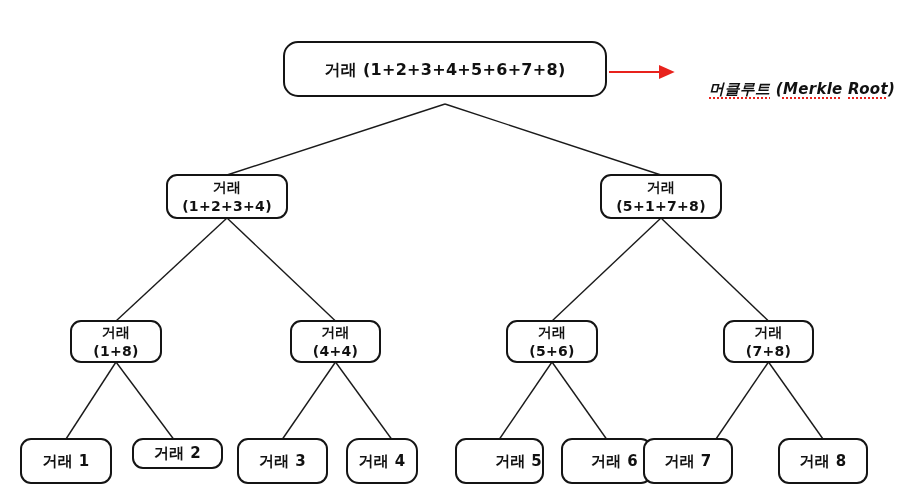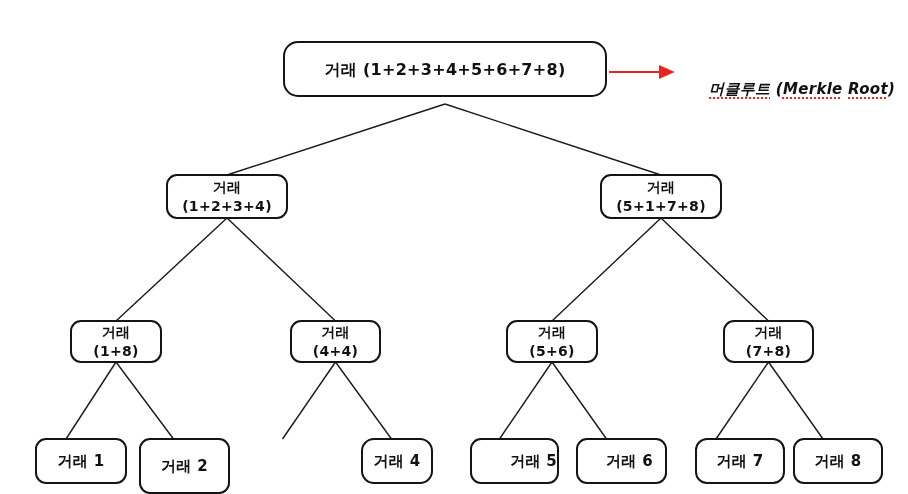--- a/index.html
+++ b/index.html
@@ -46,21 +46,20 @@
     text-align: center;
     white-space: nowrap;
   }
   .node.root {
     border-radius: 15px;
     border-width: 2.5px;
     font-size: 16px;
   }
   .node.leaf {
     font-size: 15px;
-    margin-left: 15px;
   }
   #annotation {
     position: absolute;
     left: 687px;
     top: 62px;
     font-size: 15px;
     font-weight: bold;
     color: var(--text-color, #111111);
     white-space: pre;
     letter-spacing: 0.3px;
@@ -128,33 +127,36 @@
     <span>(5+6)</span>
   </div>
   <div class="node" style="left:723px; top:320px; width:91px; height:43px;">
     <span>거래</span>
     <span>(7+8)</span>
   </div>
 
   <div class="node leaf" style="left:20px; top:438px; width:92px; height:46px;">
     <span>거래 1</span>
   </div>
-  <div class="node leaf" style="left:124px; top:438px; width:91px; height:56px;">
+  <div class="node leaf" style="left:132px; top:438px; width:91px; height:31px;">
     <span>거래 2</span>
+  </div>
+  <div class="node leaf" style="left:237px; top:438px; width:91px; height:46px;">
+    <span>거래 3</span>
   </div>
   <div class="node leaf" style="left:346px; top:438px; width:72px; height:46px;border-radius:13px;">
     <span>거래 4</span>
   </div>
   <div class="node leaf" style="left:455px; top:438px; width:89px; height:46px;align-items:flex-end;">
     <span>거래 5</span>
   </div>
   <div class="node leaf" style="left:561px; top:438px; width:91px; height:46px;padding-left:16px;">
     <span>거래 6</span>
   </div>
-  <div class="node leaf" style="left:680px; top:438px; width:90px; height:46px;border-radius:12px;">
+  <div class="node leaf" style="left:643px; top:438px; width:90px; height:46px;">
     <span>거래 7</span>
   </div>
   <div class="node leaf" style="left:778px; top:438px; width:90px; height:46px;">
     <span>거래 8</span>
   </div>
 
   <div id="annotation">
     <span class="u">머클루트</span><span> (</span><span class="u">Merkle</span><span> </span><span class="u">Root</span><span>)</span>
   </div>
 

